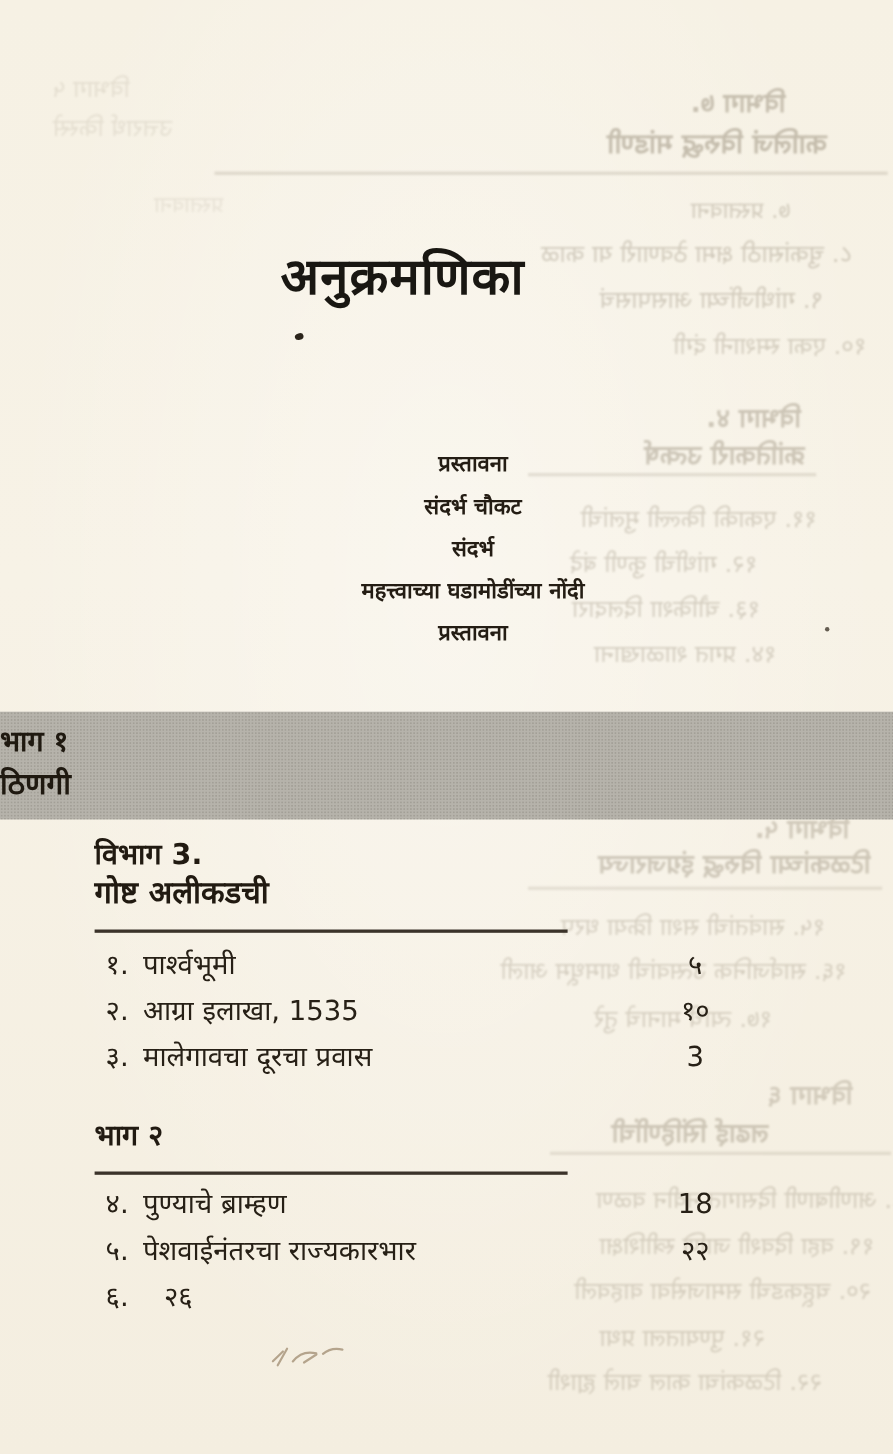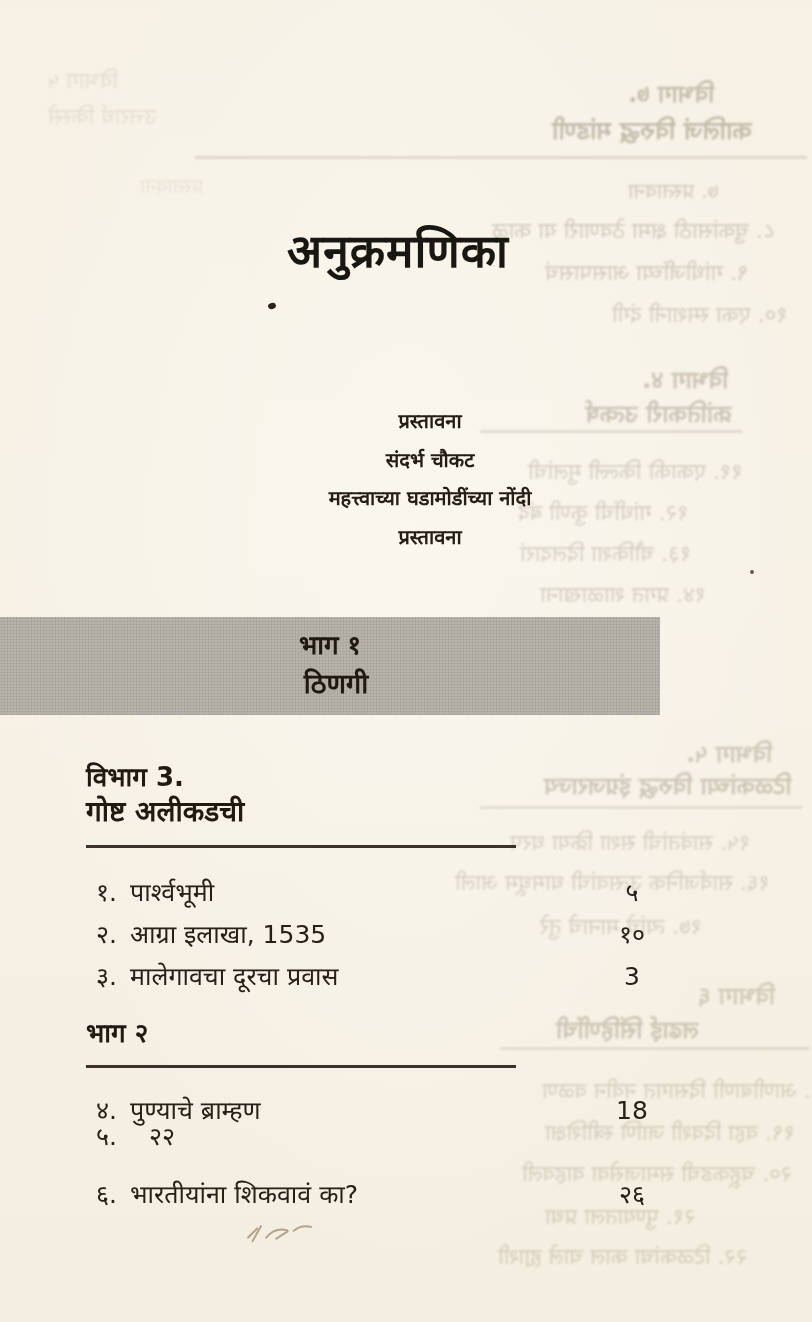--- a/index.html
+++ b/index.html
@@ -27,21 +27,21 @@
     font-weight:500;
   }
   .bleed-rule{
     position:absolute;height:3px;
     background:#8a7f6b;
     filter:blur(1px);
   }
 
   
   .title{
-    position:absolute;left:208px;top:218px;width:380px;
+    position:absolute;left:176px;top:218px;width:380px;
     text-align:center;
     font-size:46px;font-weight:bold;
     letter-spacing:1px;
     color:#191712;
   }
   .title-dot{
     position:absolute;left:268px;top:303px;width:8px;height:6px;
     background:#2b241b;border-radius:50%;transform:rotate(-15deg);
   }
 
@@ -50,44 +50,44 @@
     position:absolute;left:280px;top:402px;width:300px;
     text-align:center;
   }
   .fm-line{
     font-size:20px;font-weight:600;line-height:38.5px;
     color:#241d14;white-space:nowrap;
   }
 
   
   .part-band{
-    position:absolute;left:0;top:617px;width:660px;height:98px;
+    position:absolute;left:0;top:647px;width:812px;height:98px;
     background-color:#b6b3ab;
     background-image:radial-gradient(circle, rgba(62,57,48,0.16) 0.8px, rgba(0,0,0,0) 1.1px);
     background-size:3px 3px;
-    text-align:center;
+    text-align:left;
   }
   .band-line1{margin-top:9px;font-size:26px;font-weight:bold;line-height:38px;color:#1f1910;}
-  .band-line2{font-size:27px;font-weight:bold;line-height:40px;color:#1f1910;padding-left:12px;}
+  .band-line2{font-size:27px;font-weight:bold;line-height:40px;color:#1f1910;}
 
   
   .section{position:absolute;left:86px;width:578px;}
   .sec-1{top:760px;}
   .sec-2{top:1016px;}
   .section-kicker{font-size:26px;font-weight:bold;line-height:34px;color:#211a11;}
   .section-title{font-size:28px;font-weight:bold;line-height:36px;color:#211a11;}
   .section-rule{width:430px;height:3px;background:#3b332a;margin-top:15px;}
   .toc-list{margin-top:8px;}
   .toc-row{
     display:flex;align-items:baseline;
     height:42px;line-height:42px;
     font-size:25px;color:#272016;font-weight:500;
   }
   .toc-row .num{width:44px;padding-left:10px;box-sizing:border-box;}
-  .toc-row .ttl{flex:1;white-space:nowrap;margin-top:16px;}
+  .toc-row .ttl{flex:1;white-space:nowrap;}
   .toc-row .pg{width:64px;text-align:center;}
 
   
   .sec-2 .toc-list{margin-top:6px;}
 
   
   .scribble{position:absolute;left:242px;top:1218px;opacity:.6;transform:rotate(-6deg);}
   .ink-dot-small{
     position:absolute;left:750px;top:570px;width:4px;height:4px;
     background:#4a4236;border-radius:50%;opacity:.85;
@@ -131,20 +131,21 @@
       <div class="bleed-line" style="font-size: 22px; left: 545px; top: 1200px; opacity: 0.26;">२१. पुण्यातला प्रथा</div>
       <div class="bleed-line" style="font-size: 22px; left: 498px; top: 1240px; opacity: 0.26;">२२. टिळकांचा काल चाले ह्याशी</div>
     </div>
 
   <div class="title">अनुक्रमणिका</div>
   <div class="title-dot"></div>
 
   <div class="front-matter">
       <div class="fm-line">प्रस्तावना</div>
       <div class="fm-line">संदर्भ चौकट</div>
+      <div class="fm-line">संदर्भ</div>
       <div class="fm-line">महत्त्वाच्या घडामोडींच्या नोंदी</div>
       <div class="fm-line">प्रस्तावना</div>
     </div>
 
   <div class="part-band">
     <div class="band-line1">भाग १</div>
     <div class="band-line2">ठिणगी</div>
   </div>
 
   <div class="section sec-1">
@@ -174,25 +175,25 @@
     <div class="section-kicker">भाग २</div>
     <div class="section-rule"></div>
     <div class="toc-list">
         <div class="toc-row">
           <span class="num">४.</span>
           <span class="ttl">पुण्याचे ब्राम्हण</span>
           <span class="pg">18</span>
         </div>
         <div class="toc-row">
           <span class="num">५.</span>
+          <span class="ttl">पेशवाईनंतरचा राज्यकारभार</span>
           <span class="pg">२२</span>
         </div>
         <div class="toc-row">
           <span class="num">६.</span>
-          <span class="ttl">भारतीयांना शिकवावं का?</span>
           <span class="pg">२६</span>
         </div>
       </div>
   </div>
 
   <svg class="scribble" width="80" height="34" viewBox="0 0 80 34">
     <g stroke="#8b7355" stroke-width="2" fill="none" stroke-linecap="round">
       <path d="M6 16 L16 8 M10 20 L20 6"></path>
       <path d="M24 18 C30 12 38 10 46 13 M34 20 L46 14"></path>
       <path d="M52 14 C58 10 64 10 70 12"></path>

